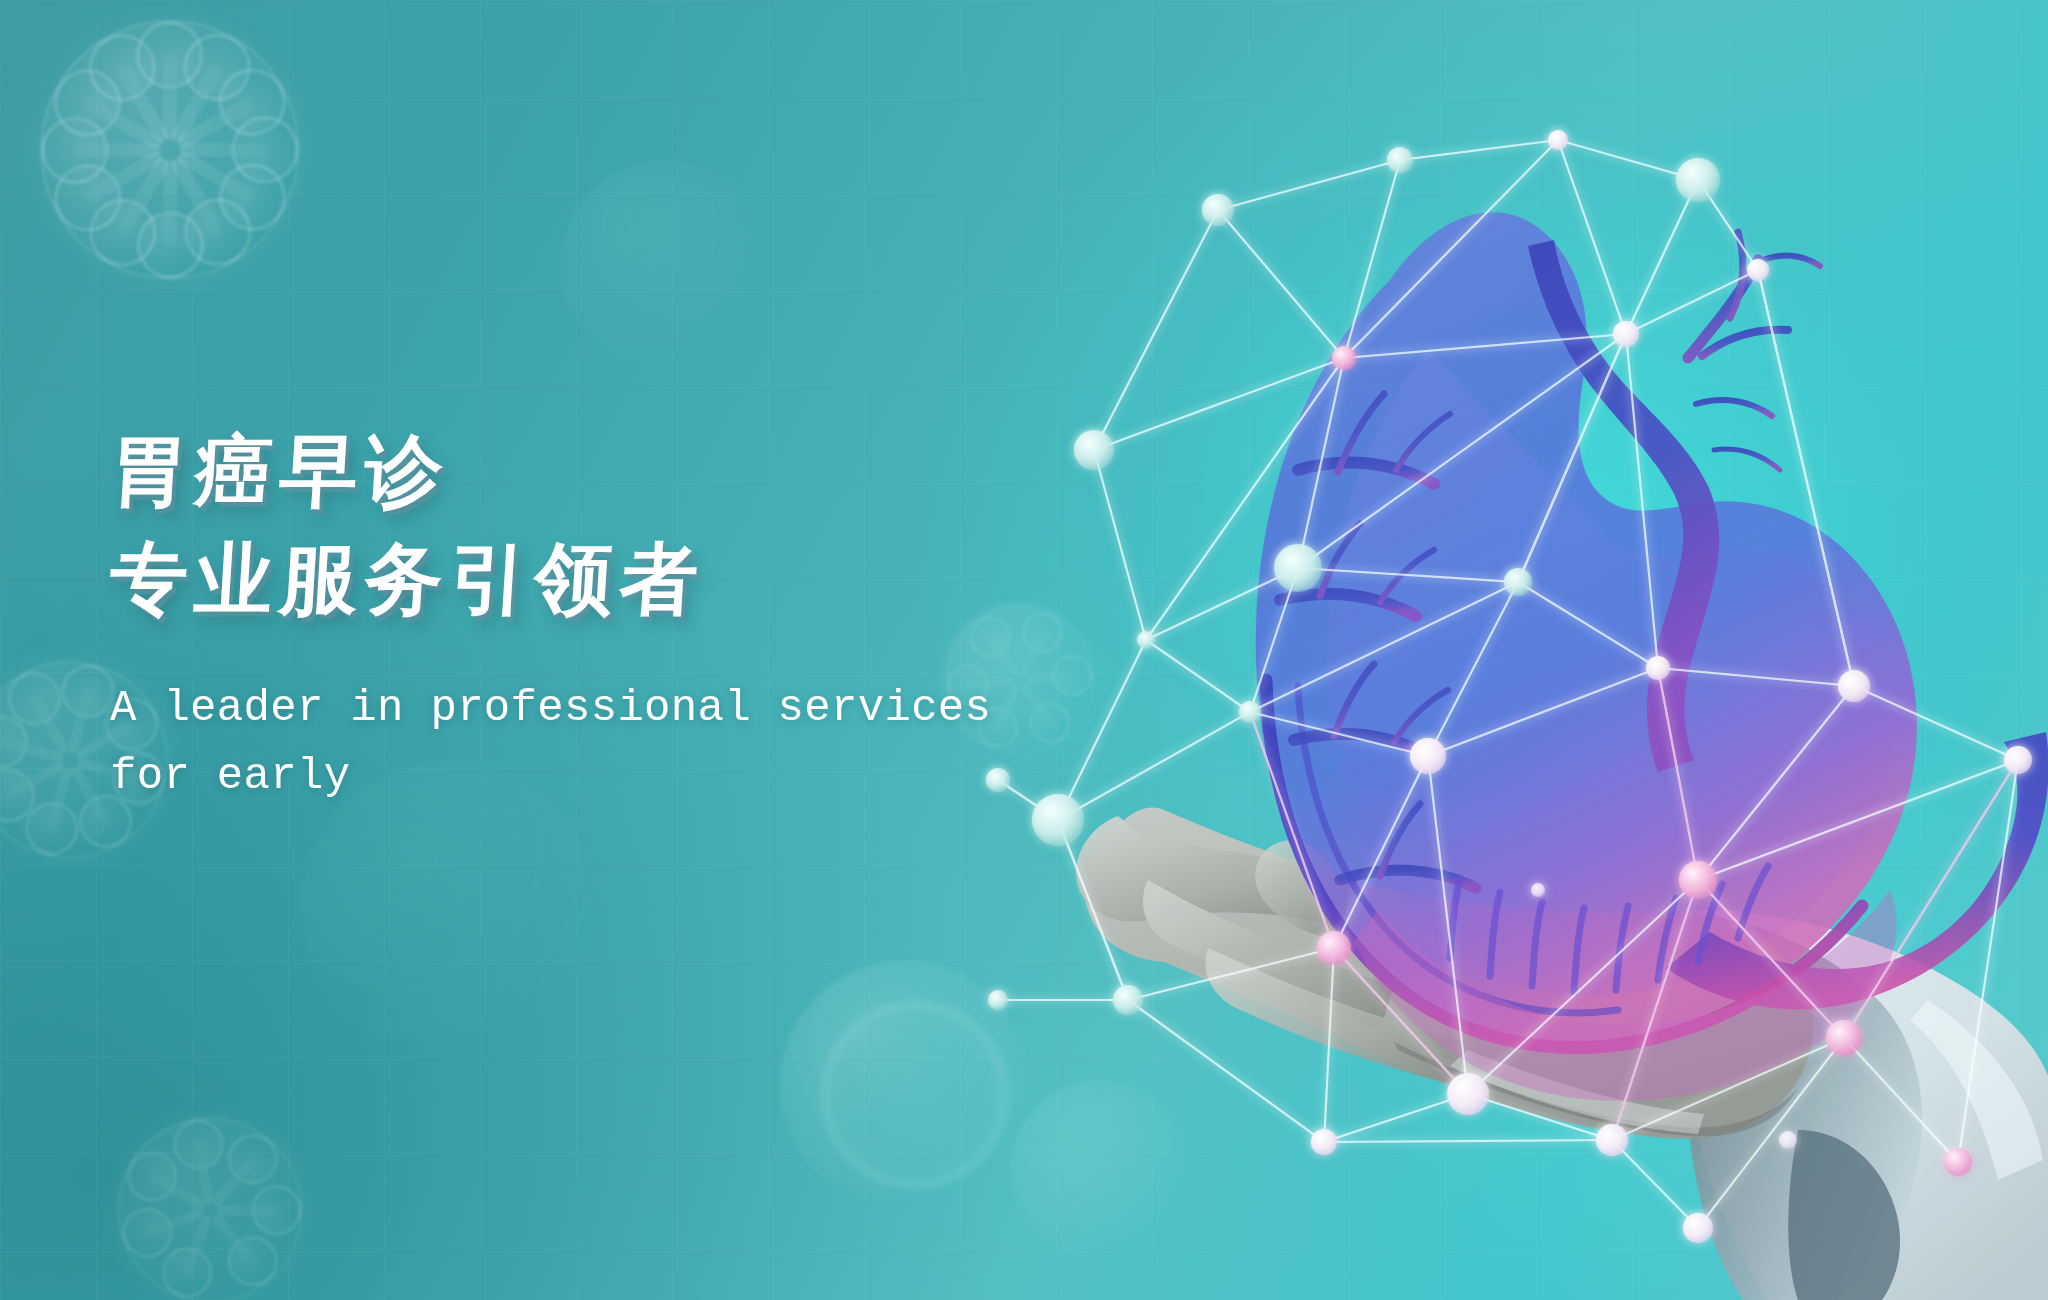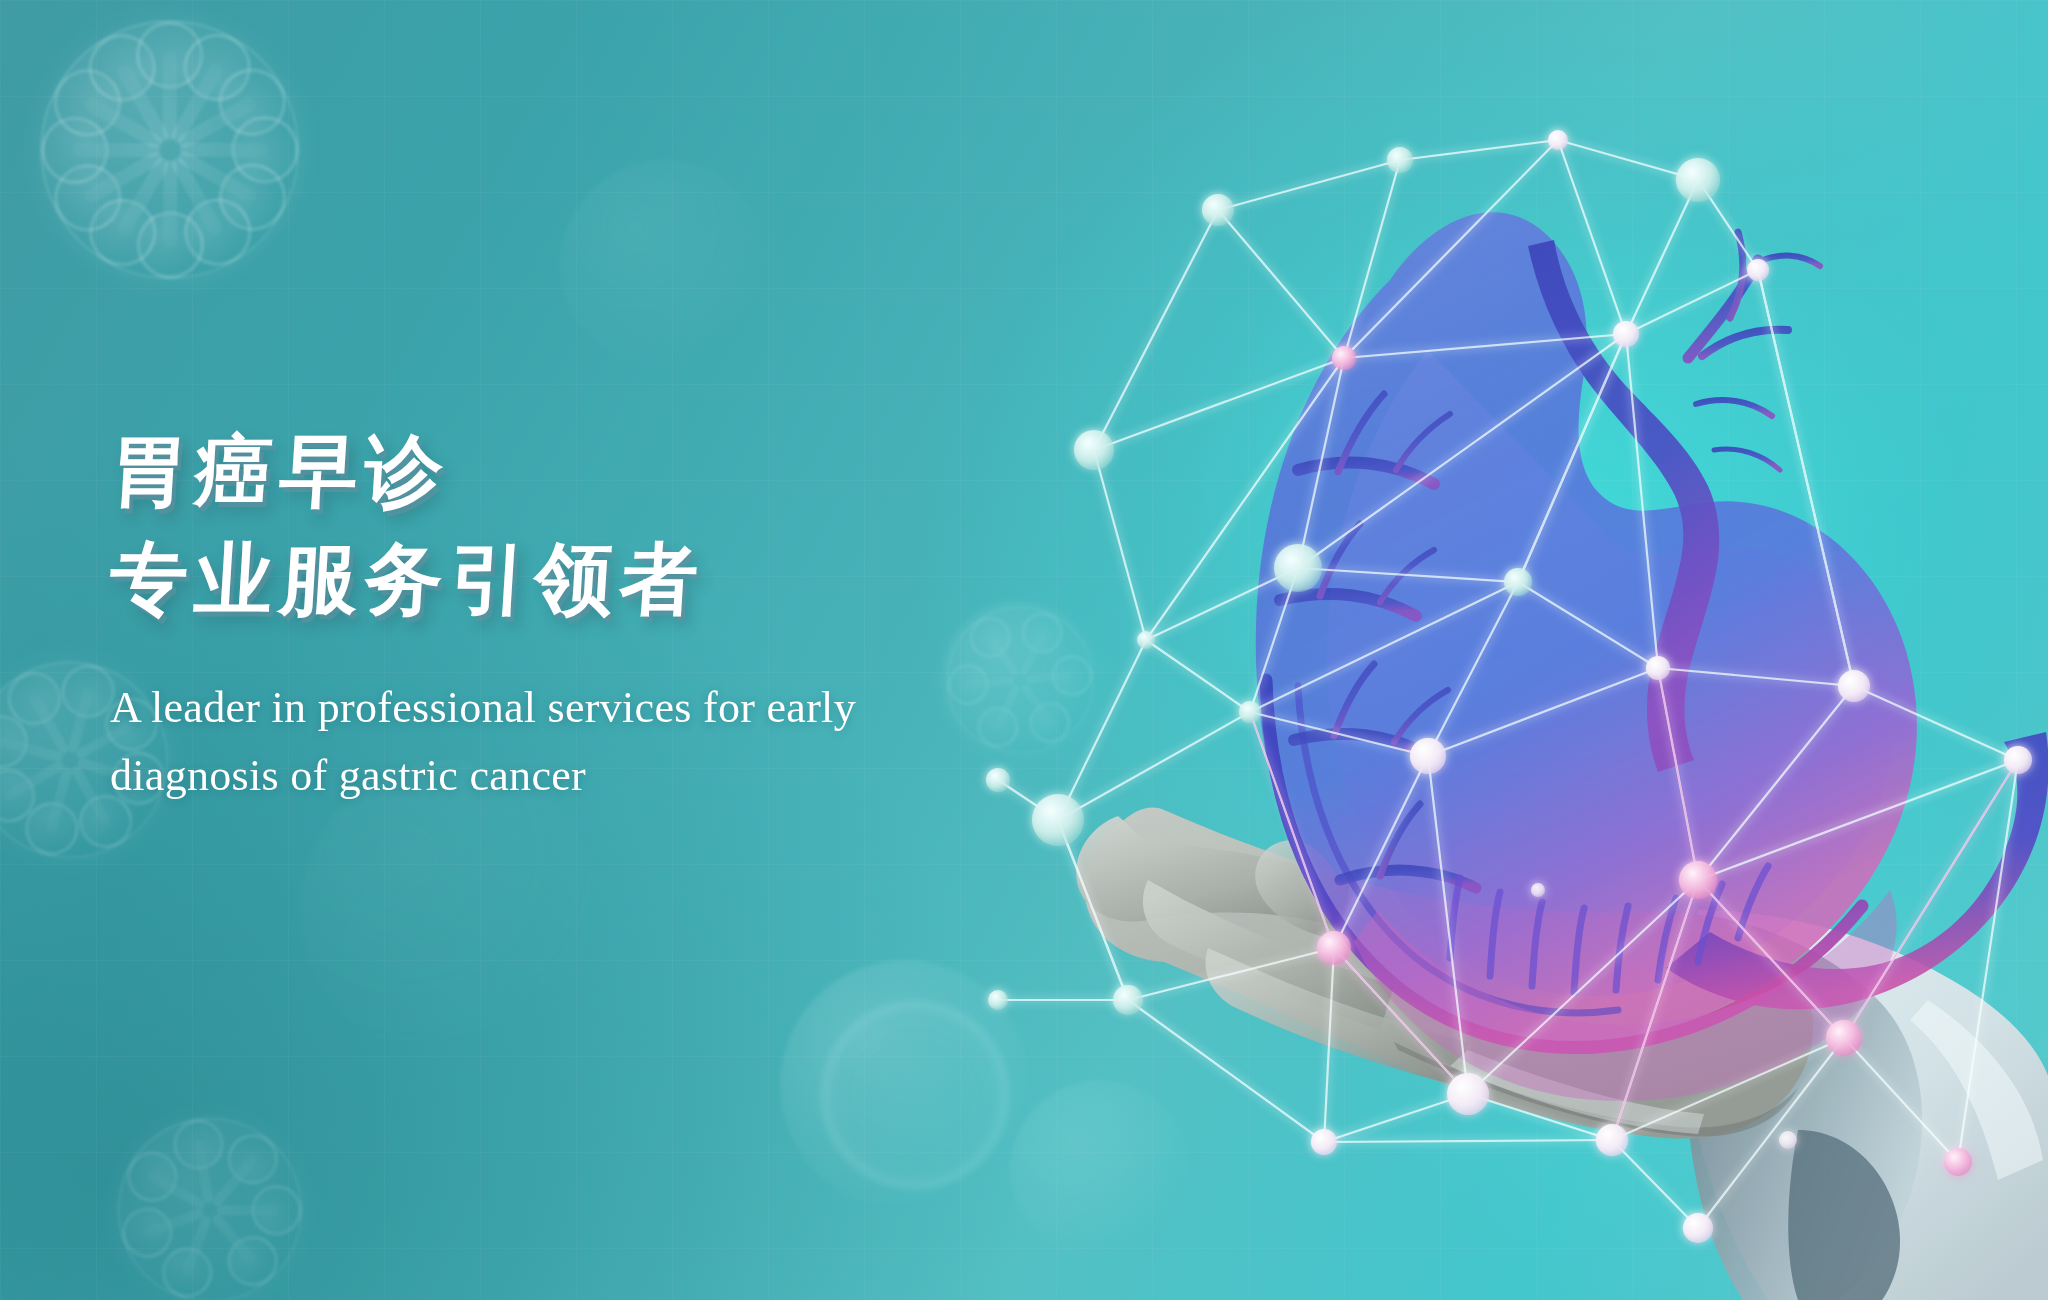--- a/index.html
+++ b/index.html
@@ -82,21 +82,21 @@
     white-space:nowrap;
     transform:skewX(-3.5deg);
     text-shadow:
       4px 5px 0 rgba(104,146,162,0.55),
       7px 9px 14px rgba(30,70,80,0.30);
   }
   .headline-2{margin-top:6px;}
 
   .subtitle{
     margin-top:44px;
-    font-family:Liberation Serif, serif;
+    font-family:Liberation Mono, monospace;
     font-weight:400;
     font-size:44px;
     line-height:68px;
     color:#ffffff;
     letter-spacing:0.3px;
     text-shadow:0 2px 8px rgba(20,70,80,0.30);
   }
   .subtitle .ln{display:block;}
 
   
@@ -430,17 +430,16 @@
         </g>
       </g>
     </svg>
   </div>
 
   <div class="text-block">
     <div class="headline headline-1">胃癌早诊</div>
     <div class="headline headline-2">专业服务引领者</div>
     <div class="subtitle">
       <span class="ln">A leader in professional services for early</span>
-      <span class="ln">diagnosis of gastric cancer</span>
     </div>
   </div>
 
 </div>
 
 </body></html>

